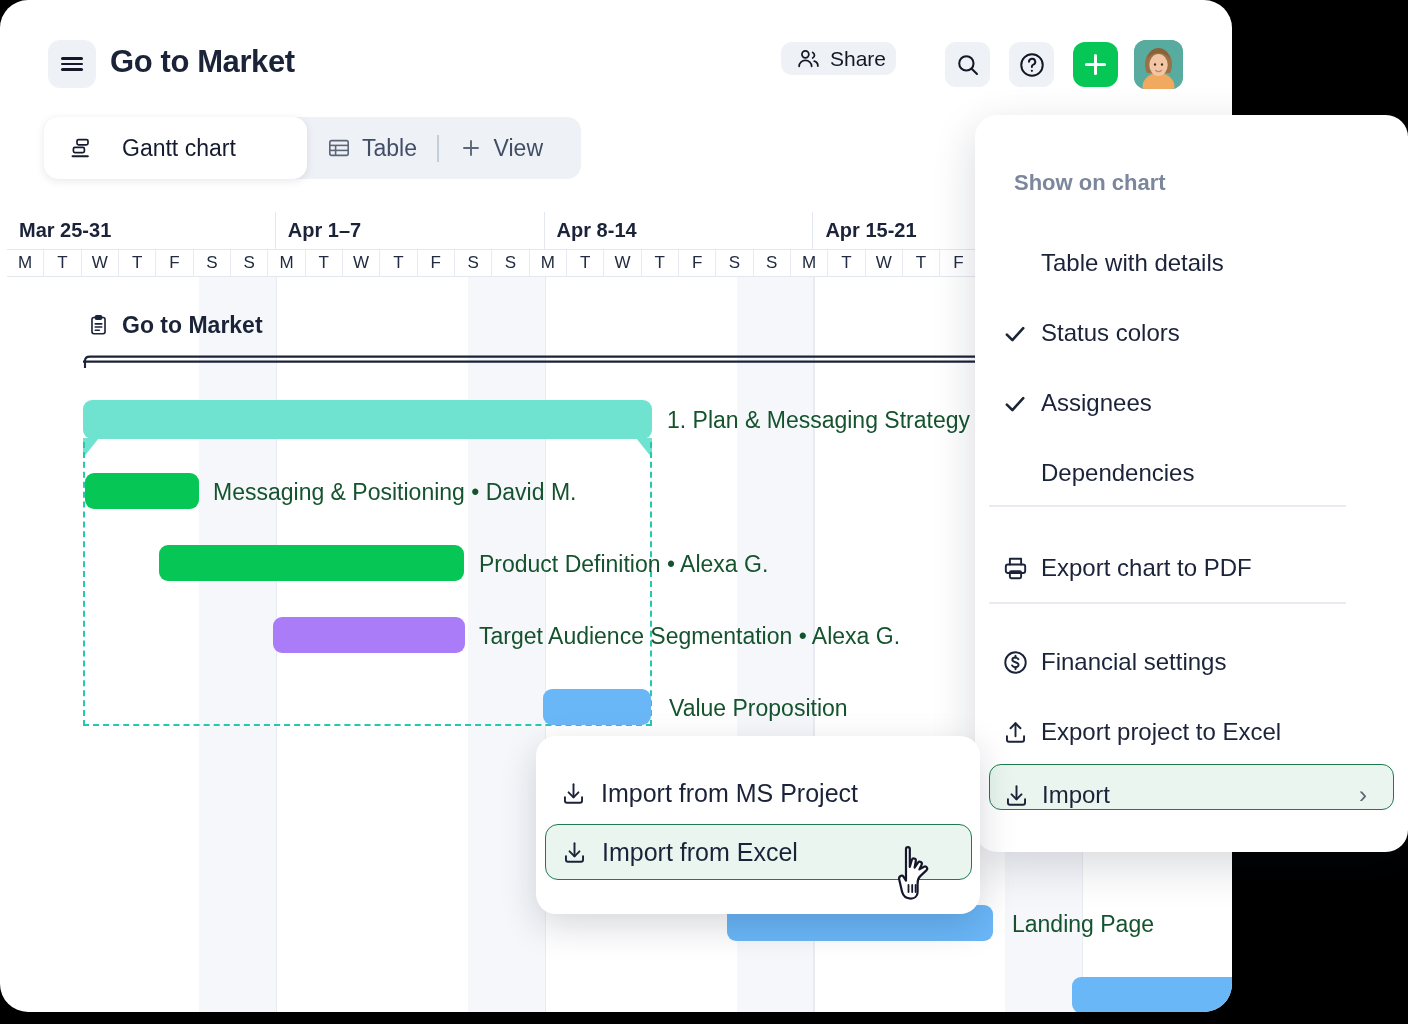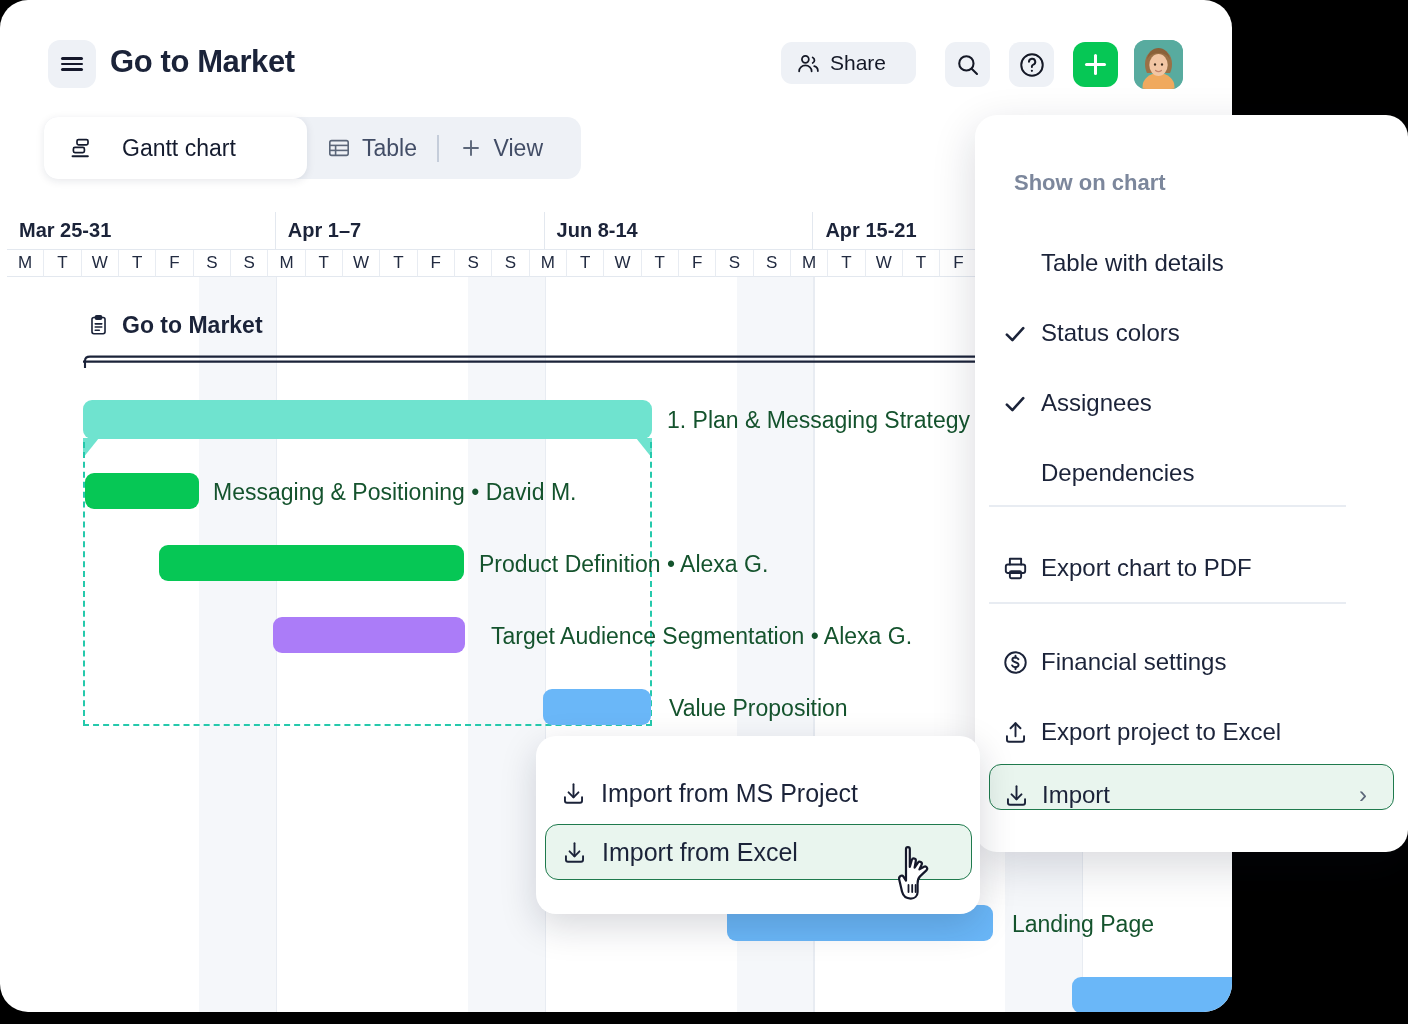--- a/index.html
+++ b/index.html
@@ -29,21 +29,21 @@
     display: flex; align-items: center; justify-content: center;
     cursor: pointer;
   }
   .hamburger-btn span { display:block; width:22px; height:2.6px; background:#15182b; border-radius:2px; margin:2.9px 0; }
   .page-title {
     position: absolute; left: 110px; top: 44px;
     font-size: 31px; font-weight: 700; color: #1b2339; letter-spacing: -0.4px;
   }
   .share-btn {
     position: absolute; left: 781px; top: 42px;
-    height: 42px; padding: 0 30px 0 15px;
+    height: 33px; padding: 0 10px 0 15px;
     background: #eef1f6; border-radius: 11px;
     display: flex; align-items: center; gap: 9px;
     font-size: 21px; color: #141826; cursor: pointer;
   }
   .icon-btn {
     position: absolute; top: 42px; width: 45px; height: 45px;
     background: #eef1f6; border-radius: 11px;
     display: flex; align-items: center; justify-content: center; cursor: pointer;
   }
   .icon-btn.search { left: 945px; }
@@ -265,21 +265,21 @@
         </span>
         <span>View</span>
       </div>
     </div>
 
     <div class="timeline">
 
       <div class="tl-weeks">
         <div class="tl-week" style="width:268.8px">Mar 25-31</div>
         <div class="tl-week" style="width:268.8px">Apr 1–7</div>
-        <div class="tl-week" style="width:268.8px">Jun 8-14</div>
+        <div class="tl-week" style="width:268.8px">Apr 8-14</div>
         <div class="tl-week" style="width:268.8px">Apr 15-21</div>
         <div class="tl-week" style="width:156px"></div>
       </div>
 
       <div class="tl-days" id="day-header">
           <div class="tl-day">M</div>
           <div class="tl-day">T</div>
           <div class="tl-day">W</div>
           <div class="tl-day">T</div>
           <div class="tl-day">F</div>
@@ -384,21 +384,21 @@
 
         <div class="dash-box" style="left:76px; top:165px; width:569px; height:284px;"></div>
 
         <div class="bar" style="left:78px; top:196px; width:114px; background:#06c755;"></div>
         <div class="bar-label" style="left:206px; top:202px;">Messaging &amp; Positioning • David M.</div>
 
         <div class="bar" style="left:152px; top:268px; width:305px; background:#06c755;"></div>
         <div class="bar-label" style="left:472px; top:274px;">Product Definition • Alexa G.</div>
 
         <div class="bar" style="left:266px; top:340px; width:192px; background:#ab7cf8;"></div>
-        <div class="bar-label" style="left:472px; top:346px;margin-left:12px;">Target Audience Segmentation • Alexa G.</div>
+        <div class="bar-label" style="left:472px; top:346px;">Target Audience Segmentation • Alexa G.</div>
 
         <div class="bar" style="left:536px; top:412px; width:108px; background:#6ab7f8;"></div>
         <div class="bar-label" style="left:662px; top:418px;">Value Proposition</div>
 
         <div class="bar" style="left:720px; top:628px; width:266px; background:#6ab7f8;"></div>
         <div class="bar-label" style="left:1005px; top:634px;">Landing Page</div>
 
         <div class="bar" style="left:1065px; top:700px; width:200px; background:#6ab7f8;"></div>
       </div>
     </div>

